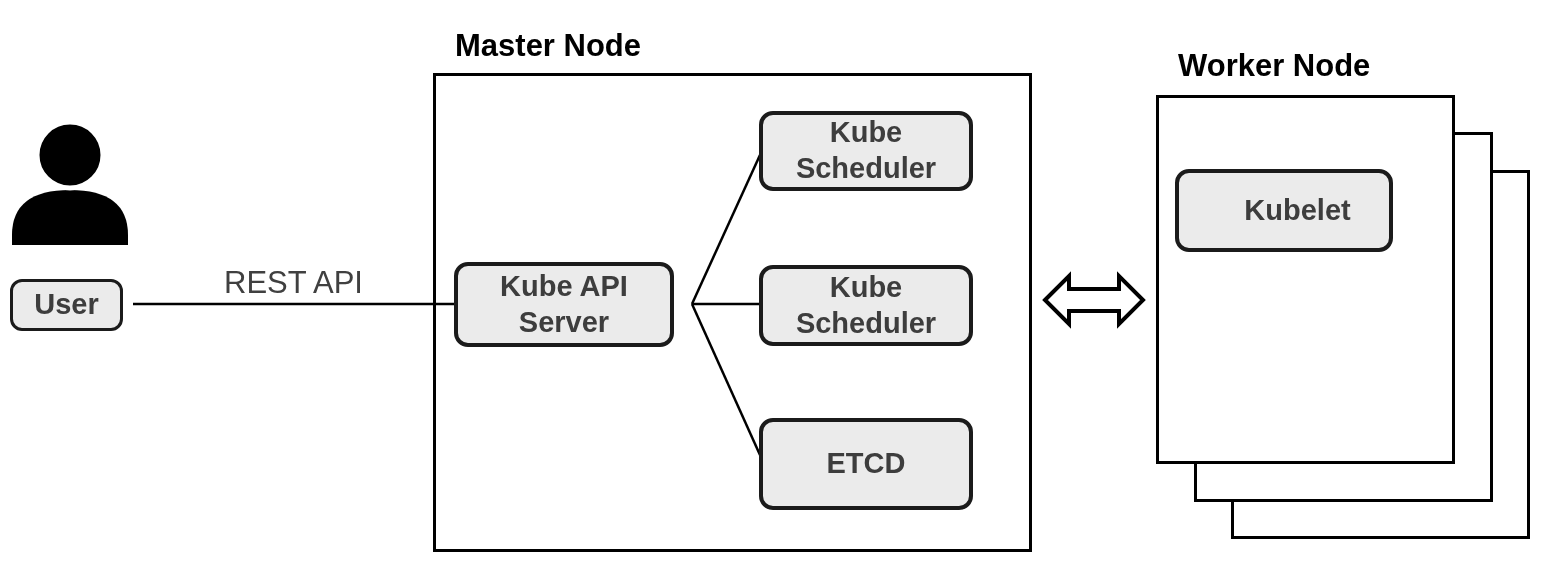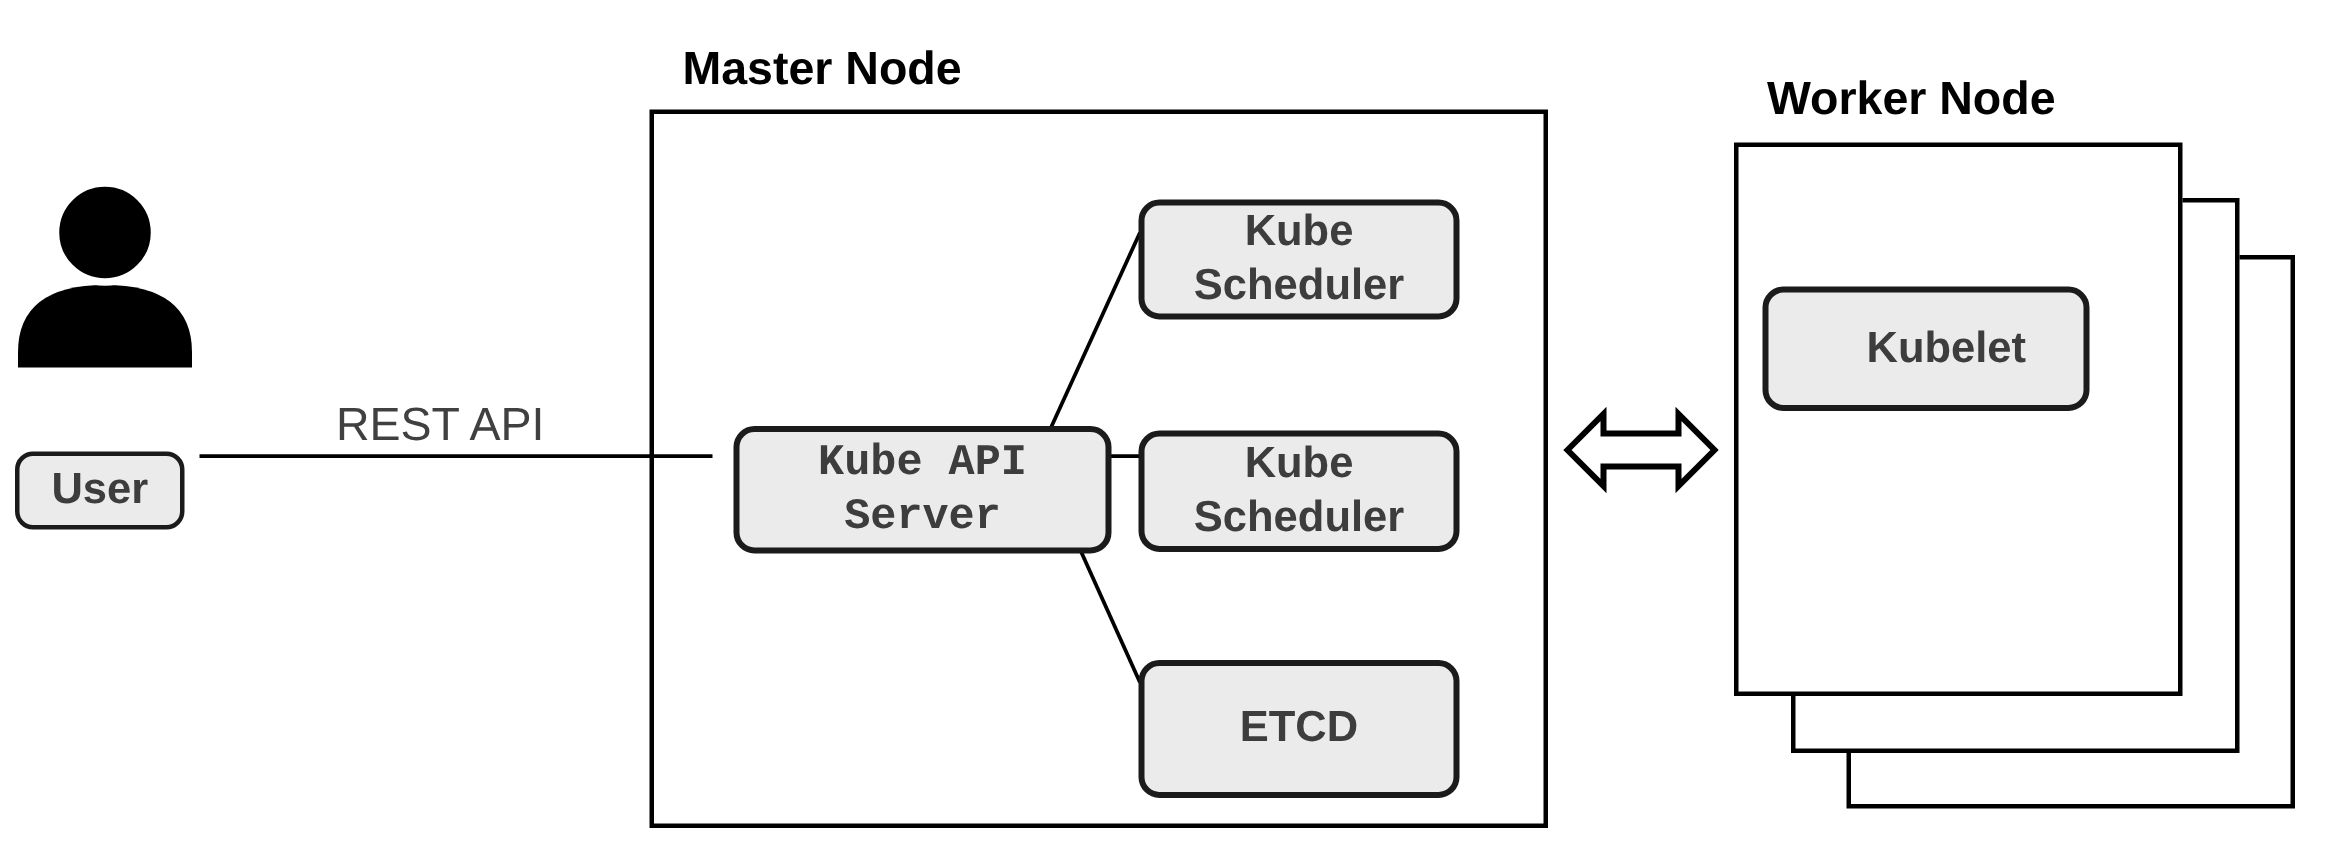--- a/index.html
+++ b/index.html
@@ -37,21 +37,20 @@
     color:var(--box-text);
     font-weight:700;
     font-size:29px;
     line-height:1.24;
     display:flex;
     flex-direction:column;
     align-items:center;
     justify-content:center;
     text-align:center;
     z-index:5;
-    margin-top:22px;
   }
   .kbox .box-line:empty{display:none;}
   .diagram-title{
     position:absolute;
     font-weight:700;
     font-size:31px;
     color:#000;
     white-space:nowrap;
     z-index:6;
   }
@@ -93,21 +92,21 @@
   <svg style="position:absolute;left:1040px;top:270px;z-index:2;" width="110" height="60" viewBox="0 0 110 60">
     <polygon points="5,30 29,6 29,19 79,19 79,6 103,30 79,54 79,41 29,41 29,54" fill="#fff" stroke="#000" stroke-width="4" stroke-linejoin="miter"></polygon>
   </svg>
 
   <div class="edge-label" style="left:224px;top:265px;">REST API</div>
 
   <div class="kbox" style="left:10px;top:279px;width:113px;height:52px;border-width:3.5px;border-radius:12px;">
     <div class="box-line">User</div>
   </div>
 
-  <div class="kbox" style="left:489px;top:262px;width:252px;height:85px;font-family:Liberation Mono, monospace;">
+  <div class="kbox" style="left:454px;top:262px;width:220px;height:85px;">
     <div class="box-line">Kube API</div>
     <div class="box-line">Server</div>
   </div>
 
   <div class="kbox" style="left:759px;top:111px;width:214px;height:80px;">
     <div class="box-line">Kube</div>
     <div class="box-line">Scheduler</div>
   </div>
 
   <div class="kbox" style="left:759px;top:265px;width:214px;height:81px;">

